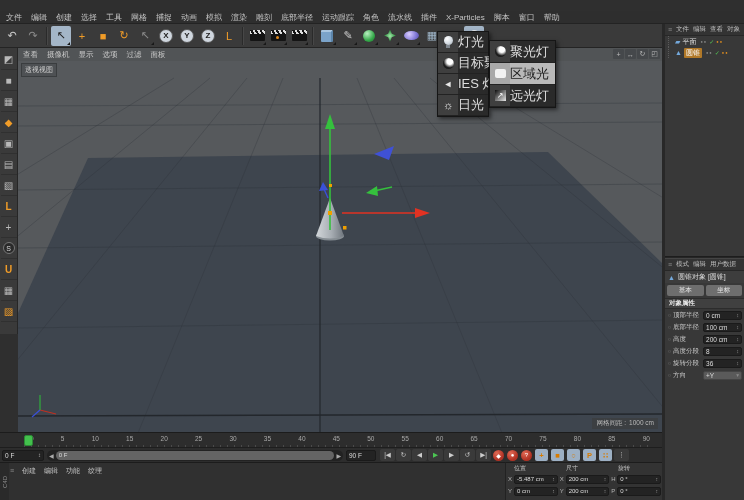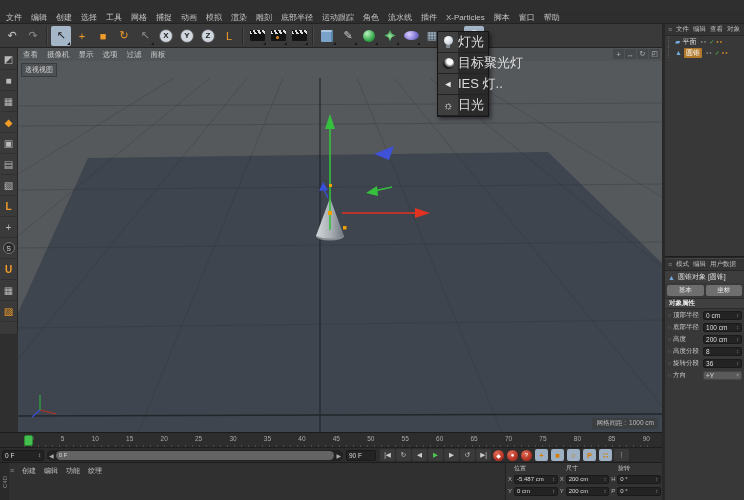--- a/index.html
+++ b/index.html
@@ -302,20 +302,40 @@
     </div>
     <div class="lrow">
       <span class="lic iesic">◄</span>
       <span class="llab">IES 灯..</span>
     </div>
     <div class="lrow">
       <span class="lic sunic">☼</span>
       <span class="llab">日光</span>
     </div>
   </div>
+  <div class="lsub">
+    <div class="lrow">
+      <span class="lic">
+          <span class="sphere"></span>
+        </span>
+      <span class="llab">聚光灯</span>
+    </div>
+    <div class="lrow hl">
+      <span class="lic">
+          <span class="arealic"></span>
+        </span>
+      <span class="llab">区域光</span>
+    </div>
+    <div class="lrow">
+      <span class="lic">
+          <span class="distic">↗</span>
+        </span>
+      <span class="llab">远光灯</span>
+    </div>
+  </div>
 
   <div class="rightpanel">
     <div class="phead">
       <span class="burger">≡</span>
       <span>文件</span>
       <span>编辑</span>
       <span>查看</span>
       <span>对象</span>
     </div>
     <div class="orow">

